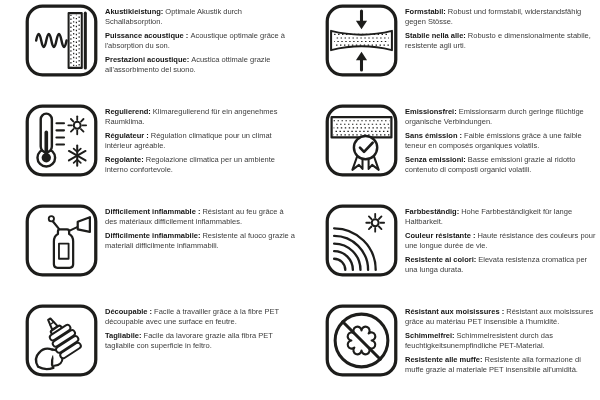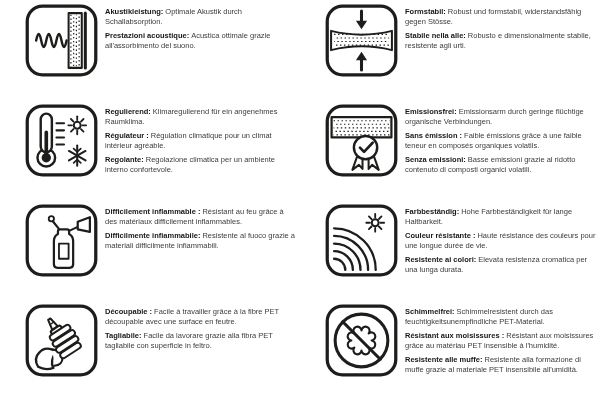--- a/index.html
+++ b/index.html
@@ -29,20 +29,21 @@
           <line class="spk" x1="45.3" y1="10.5" x2="45.3" y2="61.5"></line>
           <line class="spk" x1="48" y1="10.5" x2="48" y2="61.5" stroke-dashoffset="1.4"></line>
           <line class="spk" x1="50.7" y1="10.5" x2="50.7" y2="61.5" stroke-dashoffset="0.7"></line>
           <line class="spk" x1="53.4" y1="10.5" x2="53.4" y2="61.5" stroke-dashoffset="2"></line>
           <line class="ln" x1="59.5" y1="9" x2="59.5" y2="63" stroke-width="3"></line>
           <path class="ln" d="M11 36 q2.5 -13 5 0 q2.5 13 5 0 q2.5 -13 5 0 q2.5 13 5 0 q2.5 -13 5 0 q2.5 13 5 0" stroke-width="2.4"></path>
         </svg>
       </div>
       <div class="txt">
         <p><b>Akustikleistung:</b><span>Optimale Akustik durch Schallabsorption.</span></p>
+        <p><b>Puissance acoustique :</b><span>Acoustique optimale grâce à l'absorption du son.</span></p>
         <p><b>Prestazioni acoustique:</b><span>Acustica ottimale grazie all'assorbimento del suono.</span></p>
       </div>
     </div>
 
     <div class="feature">
       <div class="icon-box">
         <svg class="ic" viewBox="0 0 72 72">
           <rect x="2.2" y="2.2" width="67.6" height="67.6" rx="15" fill="#fff" stroke="#1d1d1b" stroke-width="3.2"></rect>
           <path d="M6 26.5 Q36 34 66 26.5 L66 45.5 Q36 38 6 45.5 Z" fill="#fff" stroke="#1d1d1b" stroke-width="2"></path>
           <line class="spk" x1="9" y1="30" x2="63" y2="30"></line>
@@ -198,20 +199,20 @@
     <div class="feature">
       <div class="icon-box">
         <svg class="ic" viewBox="0 0 72 72">
           <rect x="2.2" y="2.2" width="67.6" height="67.6" rx="15" fill="#fff" stroke="#1d1d1b" stroke-width="3.2"></rect>
           <path d="M46 36 A4 4 0 1 1 43.07 43.07 A4 4 0 1 1 36 46 A4 4 0 1 1 28.93 43.07 A4 4 0 1 1 26 36 A4 4 0 1 1 28.93 28.93 A4 4 0 1 1 36 26 A4 4 0 1 1 43.07 28.93 A4 4 0 1 1 46 36 Z" fill="#fff" stroke="#1d1d1b" stroke-width="2.1"></path>
           <circle cx="36" cy="36" r="26" fill="none" stroke="#1d1d1b" stroke-width="3"></circle>
           <line class="ln" x1="17.5" y1="17.5" x2="54.5" y2="54.5" stroke-width="3"></line>
         </svg>
       </div>
       <div class="txt">
+        <p><b>Résistant aux moisissures :</b><span>Résistant aux moisissures grâce au matériau PET insensible à l'humidité.</span></p>
         <p><b>Schimmelfrei:</b><span>Schimmelresistent durch das feuchtigkeitsunempfindliche PET-Material.</span></p>
-        <p><b>Résistant aux moisissures :</b><span>Résistant aux moisissures grâce au matériau PET insensible à l'humidité.</span></p>
         <p><b>Resistente alle muffe:</b><span>Resistente alla formazione di muffe grazie al materiale PET insensibile all'umidità.</span></p>
       </div>
     </div>
 
   </div>
 </div>
 
 </body></html>

